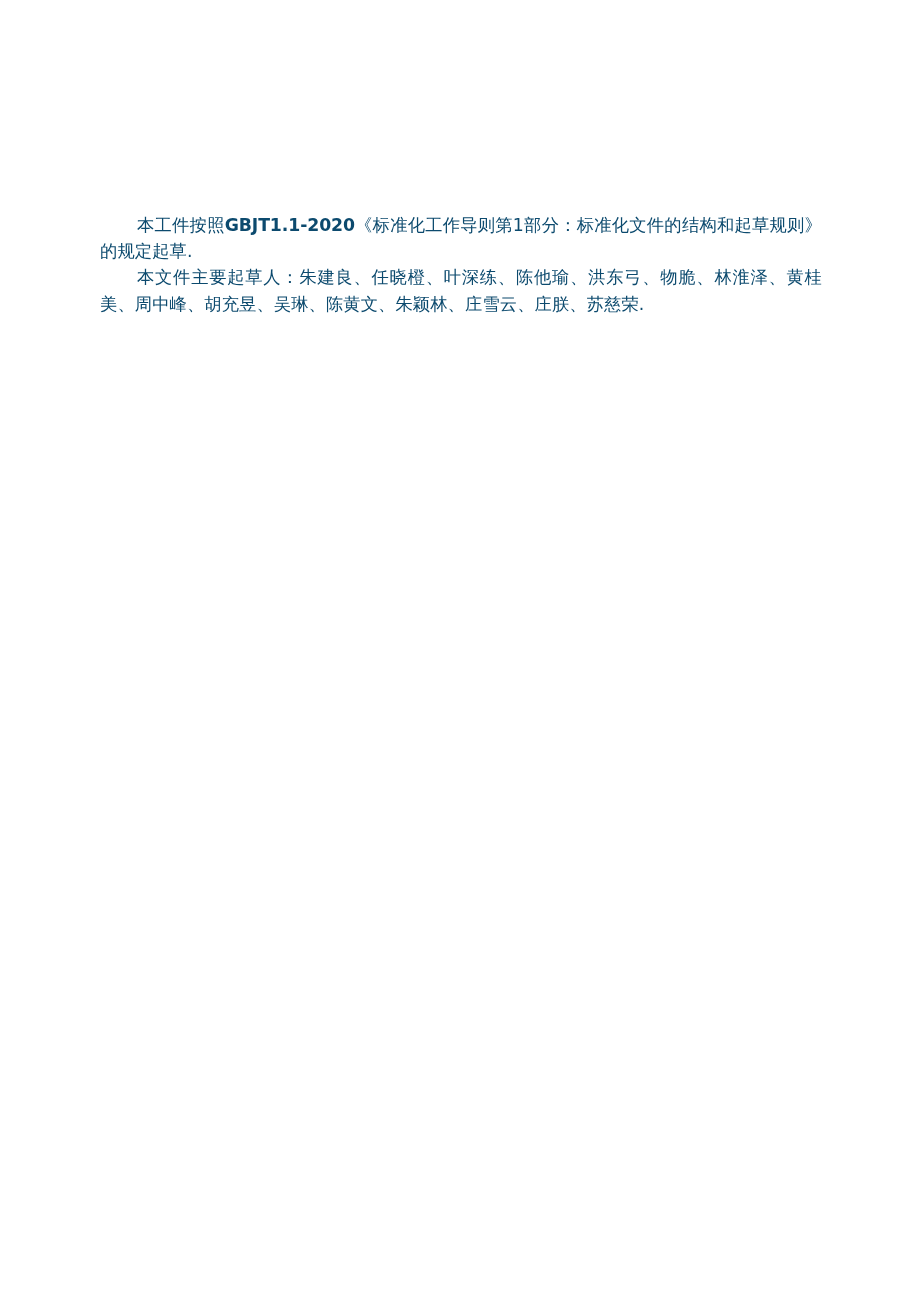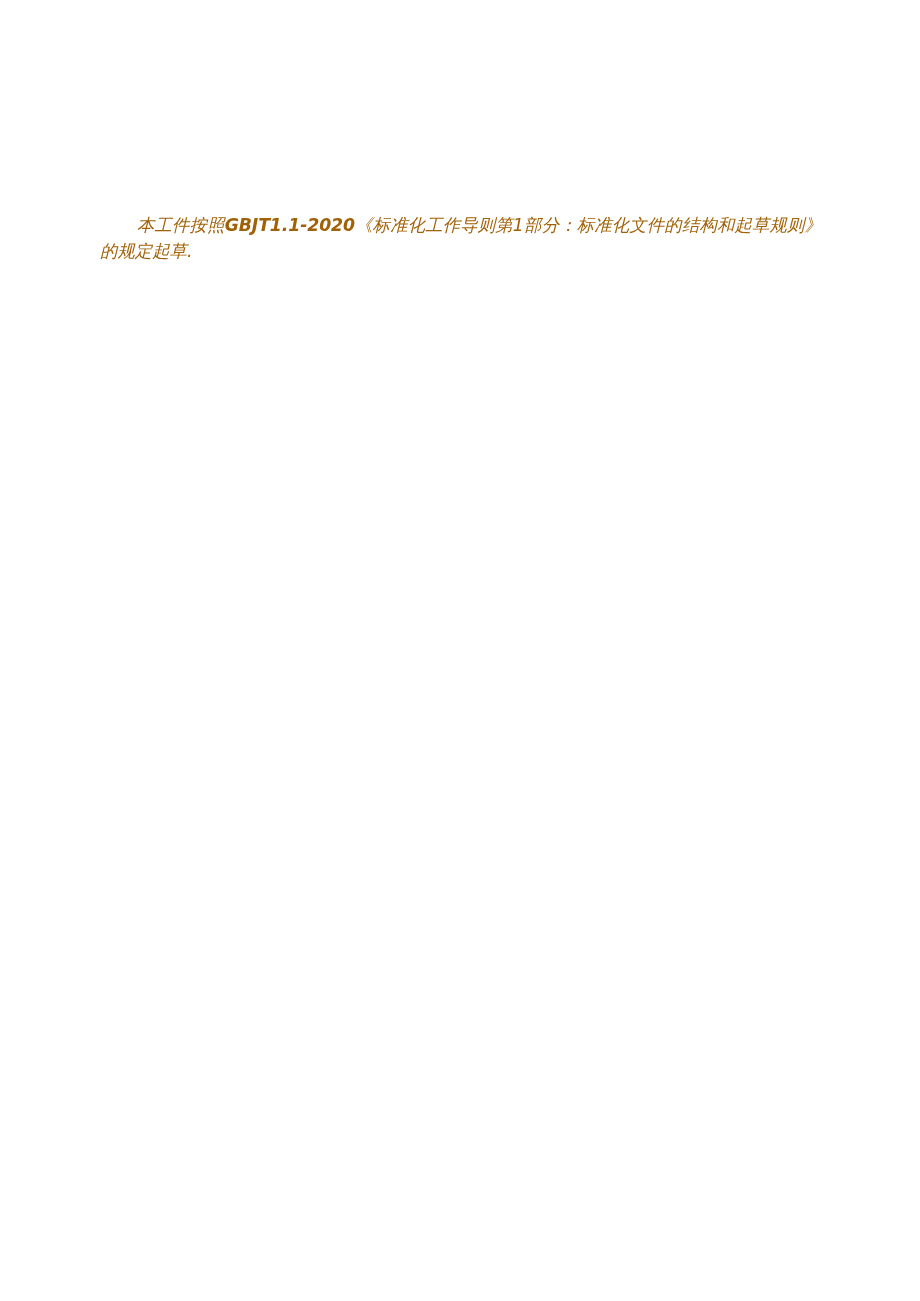--- a/index.html
+++ b/index.html
@@ -23,45 +23,45 @@
     position: absolute;
     left: 100px;
     top: 212px;
     width: 722px;
   }
   .para {
     margin: 0;
     padding: 0;
     font-size: 17.3px;
     line-height: 26.2px;
-    color: #a16207;
+    color: #0c4a6e;
     text-indent: 37px;
     text-align: justify;
     text-justify: inter-character;
     letter-spacing: 0.1px;
     font-family: "DejaVu Sans", "Liberation Sans", sans-serif;
     font-weight: 400;
     word-break: break-all;
-    font-style: italic;
   }
   .para + .para {
     margin-top: 0px;
   }
   .bold-ref {
     font-weight: 700;
     letter-spacing: -0.1px;
   }
 </style>
 </head>
 <body>
 
 <div class="page">
 
   <div class="text-block">
 
     <p class="para"><span>本工件按照</span><span class="bold-ref">GBJT1.1-2020</span><span>《标准化工作导则第1部分：标准化文件的结构和起草规则》的规定起草.</span></p>
 
 
 
+    <p class="para">本文件主要起草人：朱建良、任晓橙、叶深练、陈他瑜、洪东弓、物脆、林淮泽、黄桂美、周中峰、胡充昱、吴琳、陈黄文、朱颖林、庄雪云、庄朕、苏慈荣.</p>
 
   </div>
 
 </div>
 
 </body></html>

